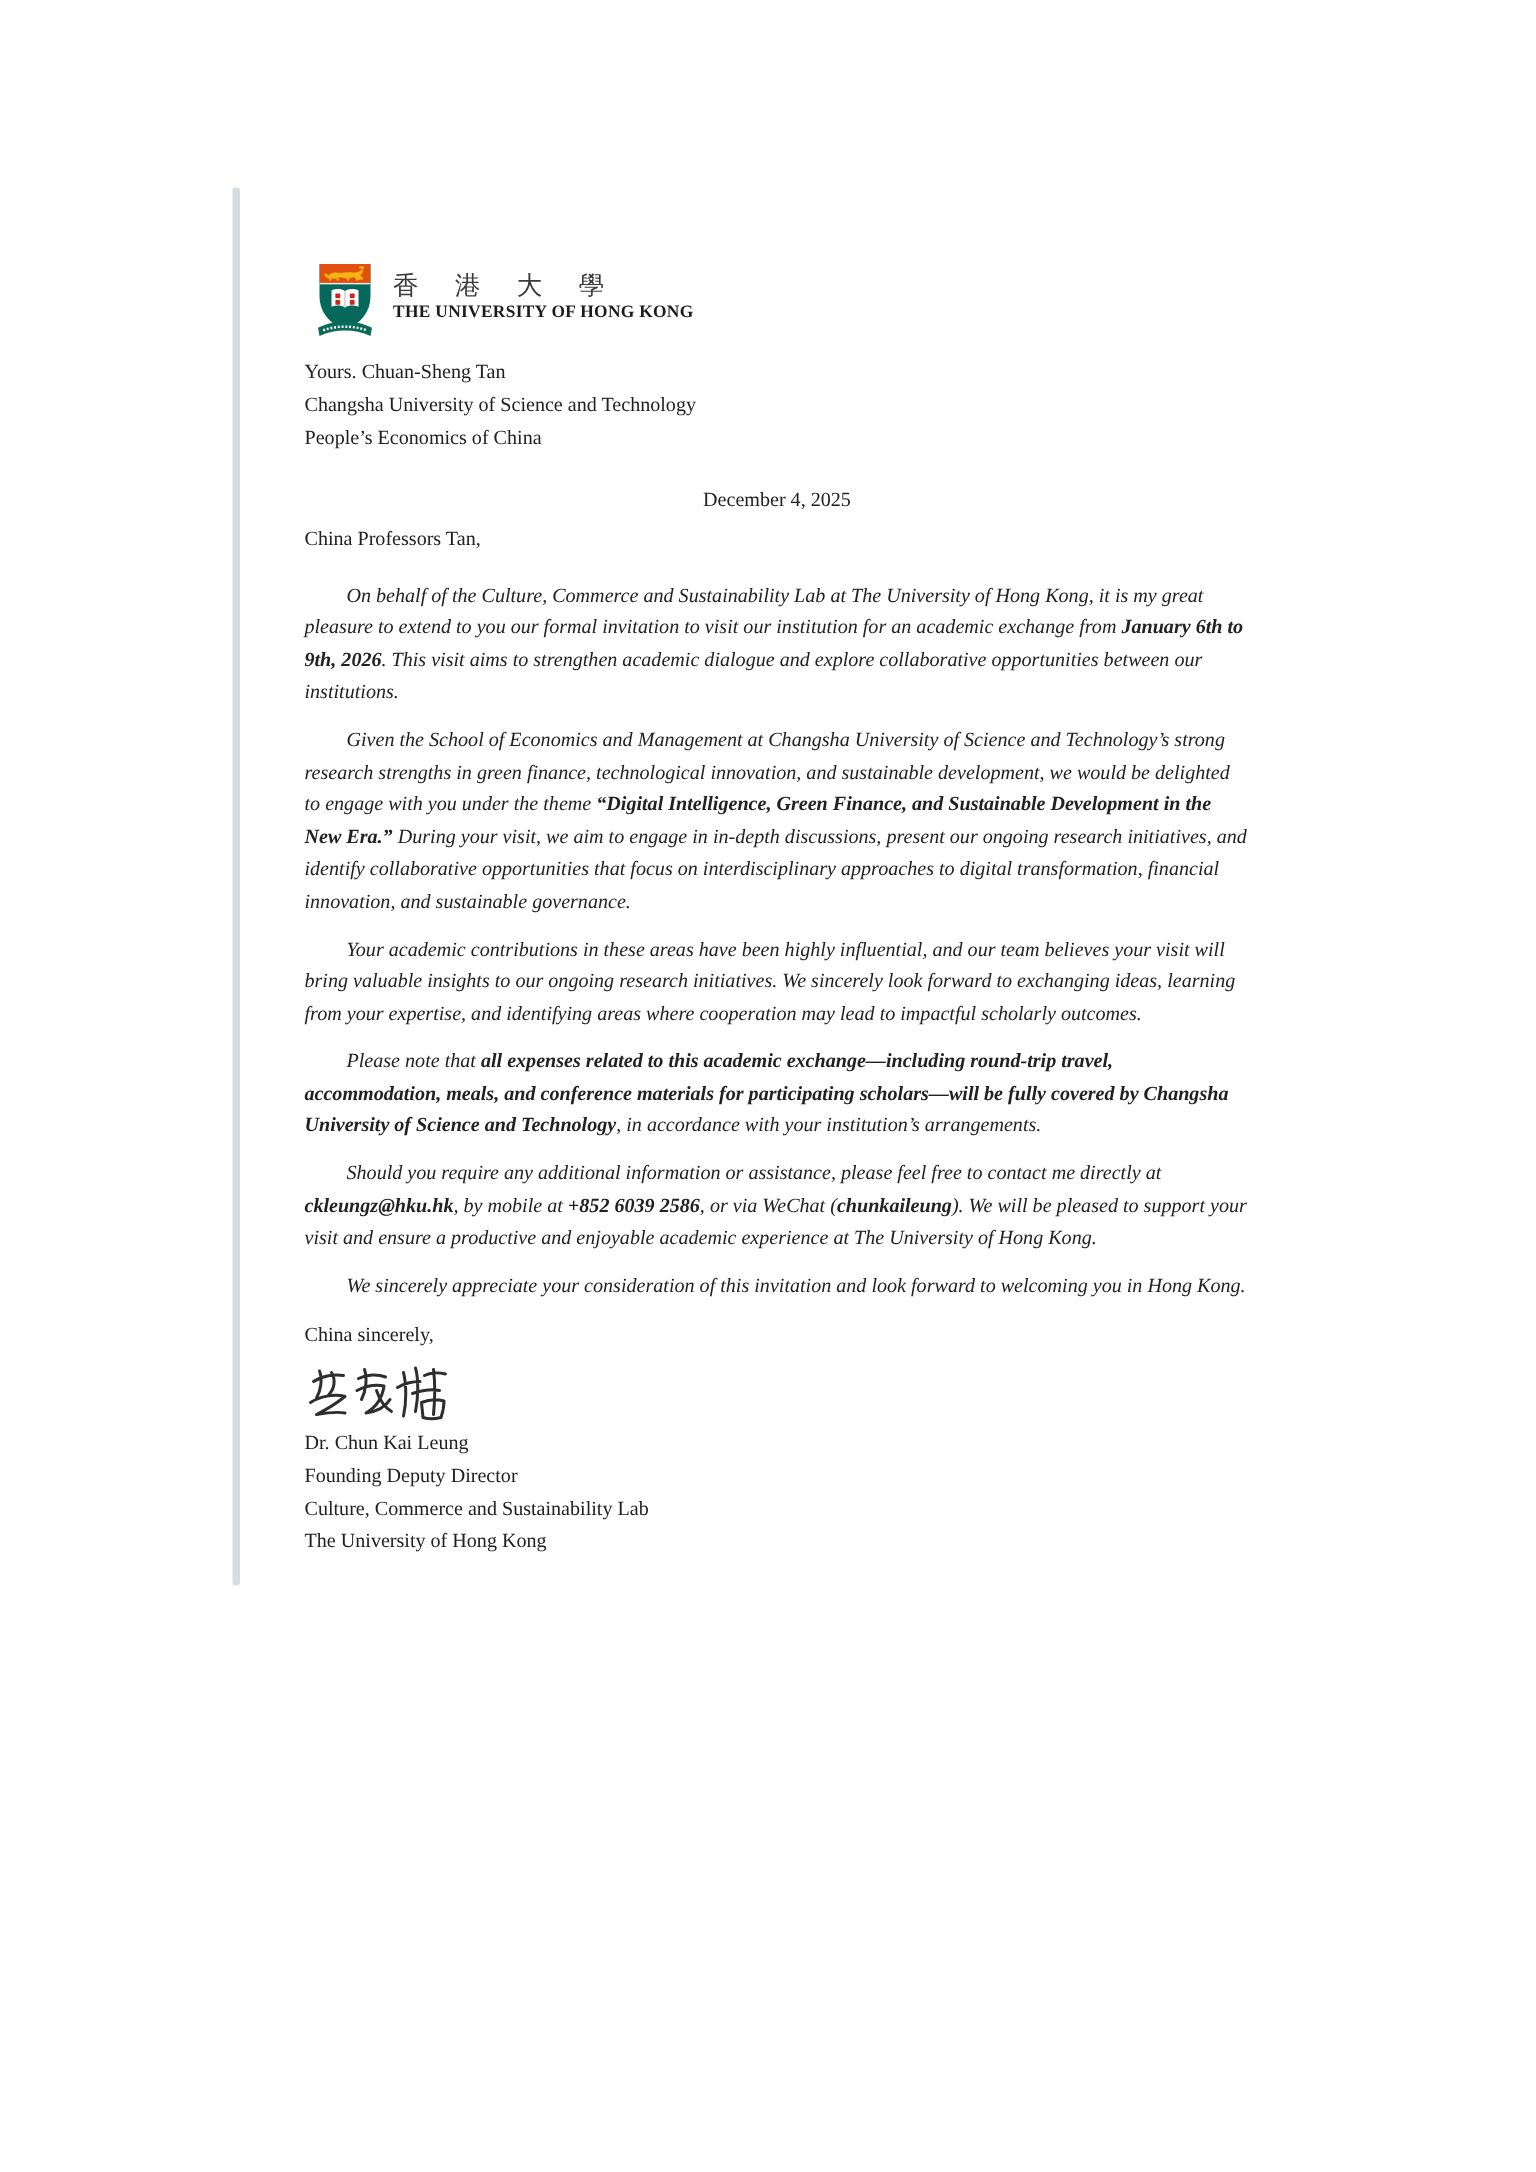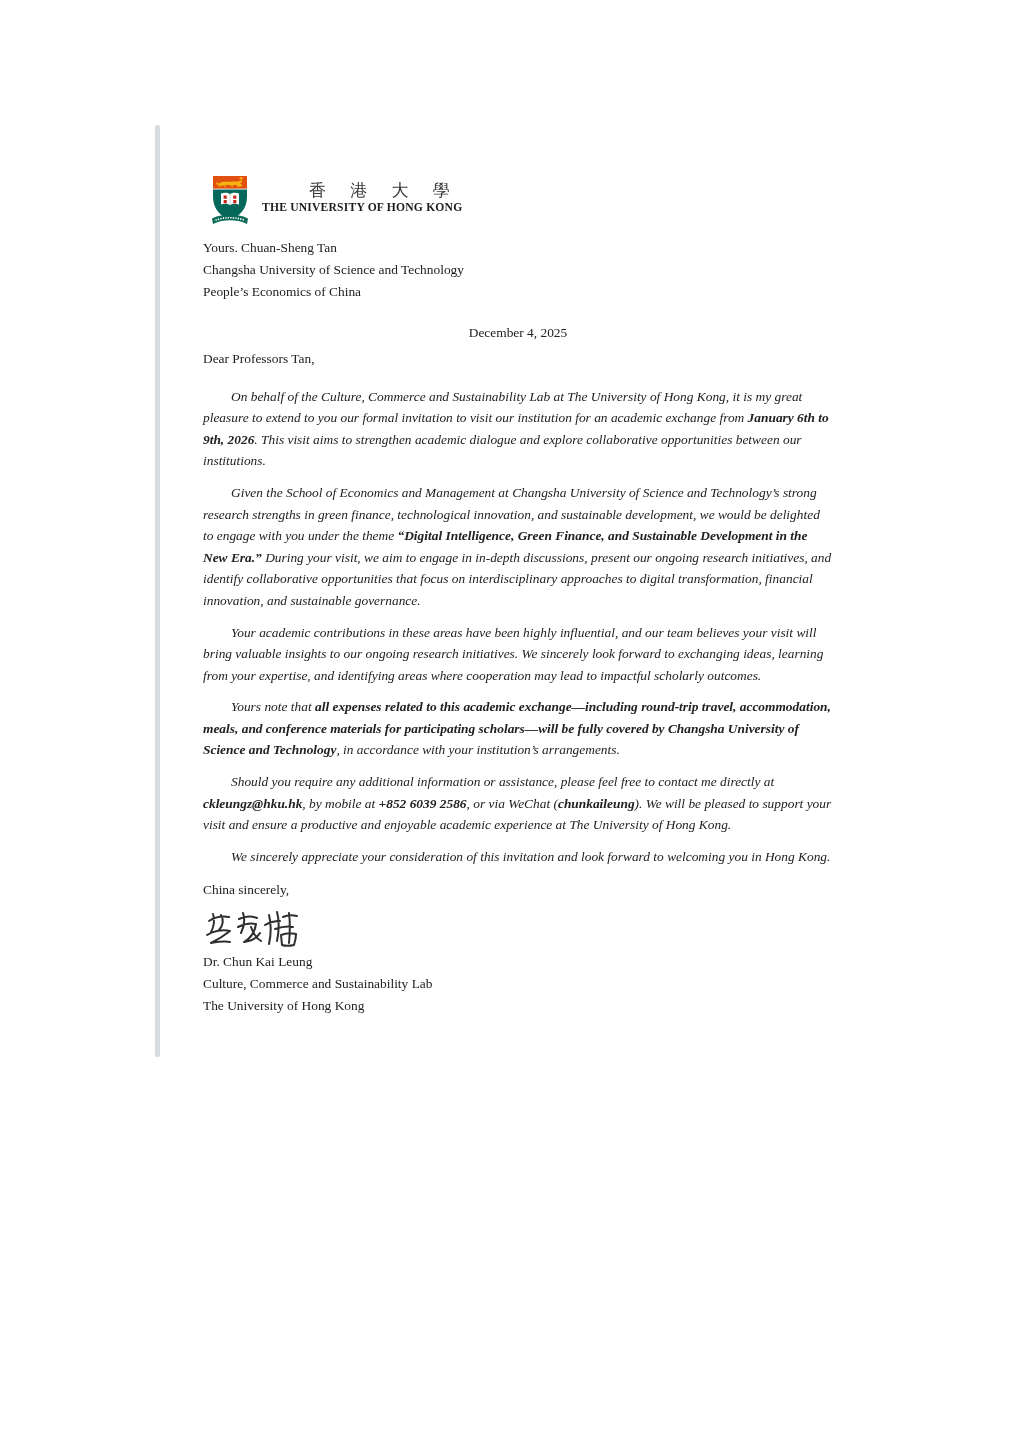--- a/index.html
+++ b/index.html
@@ -33,21 +33,20 @@
   
   .letterhead { display: flex; align-items: flex-start; margin-left: 7px; margin-bottom: 9px; }
   .crest { width: 40px; height: 54px; flex: 0 0 auto; }
   .letterhead-names { margin-left: 12px; padding-top: 7px; }
   .uni-name-zh {
     font-size: 17px;
     letter-spacing: 10px;
     color: #3a3a3a;
     line-height: 19px;
     white-space: nowrap;
-    margin-left: 47px;
   }
   .uni-name-en {
     font-weight: bold;
     font-size: 11.6px;
     letter-spacing: 0.2px;
     color: #1c1c1c;
     line-height: 15px;
     white-space: nowrap;
   }
 
@@ -122,43 +121,44 @@
   </div>
 
   <div class="recipient">
     <div>Yours. Chuan-Sheng Tan</div>
     <div>Changsha University of Science and Technology</div>
     <div>People’s Economics of China</div>
   </div>
 
   <div class="date-line">December 4, 2025</div>
 
-  <div class="salutation">Dear Professors Tan,</div>
+  <div class="salutation">China Professors Tan,</div>
 
   <p class="para indent"><span>On behalf of the Culture, Commerce and Sustainability Lab at The University of Hong Kong, it is my great pleasure to extend to you our formal invitation to visit our institution for an academic exchange from </span><span class="b">January 6th to 9th, 2026</span><span>. This visit aims to strengthen academic dialogue and explore collaborative opportunities between our institutions.</span></p>
   <p class="para indent"><span>Given the School of Economics and Management at Changsha University of Science and Technology’s strong research strengths in green finance, technological innovation, and sustainable development, we would be delighted to engage with you under the theme </span><span class="b">“Digital Intelligence, Green Finance, and Sustainable Development in the New Era.”</span><span> During your visit, we aim to engage in in-depth discussions, present our ongoing research initiatives, and identify collaborative opportunities that focus on interdisciplinary approaches to digital transformation, financial innovation, and sustainable governance.</span></p>
   <p class="para indent"><span>Your academic contributions in these areas have been highly influential, and our team believes your visit will bring valuable insights to our ongoing research initiatives. We sincerely look forward to exchanging ideas, learning from your expertise, and identifying areas where cooperation may lead to impactful scholarly outcomes.</span></p>
-  <p class="para indent"><span>Yours note that </span><span class="b">all expenses related to this academic exchange—including round-trip travel, accommodation, meals, and conference materials for participating scholars—will be fully covered by Changsha University of Science and Technology</span><span>, in accordance with your institution’s arrangements.</span></p>
+  <p class="para indent"><span>Please note that </span><span class="b">all expenses related to this academic exchange—including round-trip travel, accommodation, meals, and conference materials for participating scholars—will be fully covered by Changsha University of Science and Technology</span><span>, in accordance with your institution’s arrangements.</span></p>
   <p class="para indent"><span>Should you require any additional information or assistance, please feel free to contact me directly at </span><span class="b">ckleungz@hku.hk</span><span>, by mobile at </span><span class="b">+852 6039 2586</span><span>, or via WeChat (</span><span class="b">chunkaileung</span><span>). We will be pleased to support your visit and ensure a productive and enjoyable academic experience at The University of Hong Kong.</span></p>
   <p class="para indent"><span>We sincerely appreciate your consideration of this invitation and look forward to welcoming you in Hong Kong.</span></p>
 
   <div class="closing">China sincerely,</div>
 
   <div class="signature-wrap" title="梁骏楷">
     <svg class="signature-svg" viewBox="0 0 104 44">
       <g fill="none" stroke="#2e2e2e" stroke-width="2" stroke-linecap="round" stroke-linejoin="round">
 
         <path d="M6,14 C12,10 20,9 26,10 M10,7 C12,12 11,20 8,25 M18,8 C21,13 20,19 16,23 M4,28 C10,24 20,22 27,24 C22,28 14,33 8,36 C14,35 22,34 27,35"></path>
 
         <path d="M36,12 C42,9 49,9 54,11 M40,6 C42,12 41,20 38,26 M35,20 C41,17 48,16 53,17 C52,24 48,31 41,35 C48,34 54,31 57,26 M48,20 C50,26 53,31 58,34"></path>
 
         <path d="M66,8 C68,16 68,28 66,37 M62,18 C67,15 73,14 77,14 M74,5 C76,12 76,24 74,34 M72,22 C78,20 85,19 90,20 M80,10 C84,8 90,8 94,9 M86,6 C87,14 87,26 86,36 M78,28 C83,26 89,26 93,27 C93,31 92,35 91,38 C87,39 82,39 79,38 Z"></path>
       </g>
     </svg>
   </div>
 
   <div class="signer">
     <div>Dr. Chun Kai Leung</div>
+    <div>Founding Deputy Director</div>
     <div>Culture, Commerce and Sustainability Lab</div>
     <div>The University of Hong Kong</div>
   </div>
 
 </div>
 
 </body></html>

